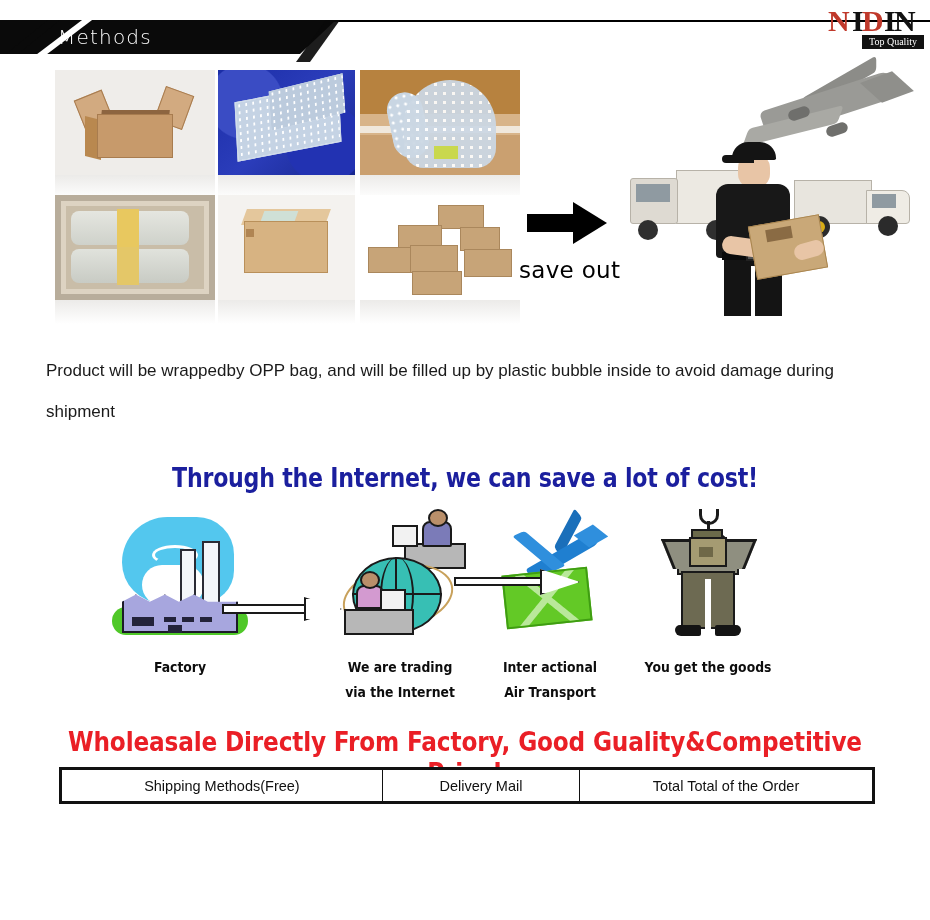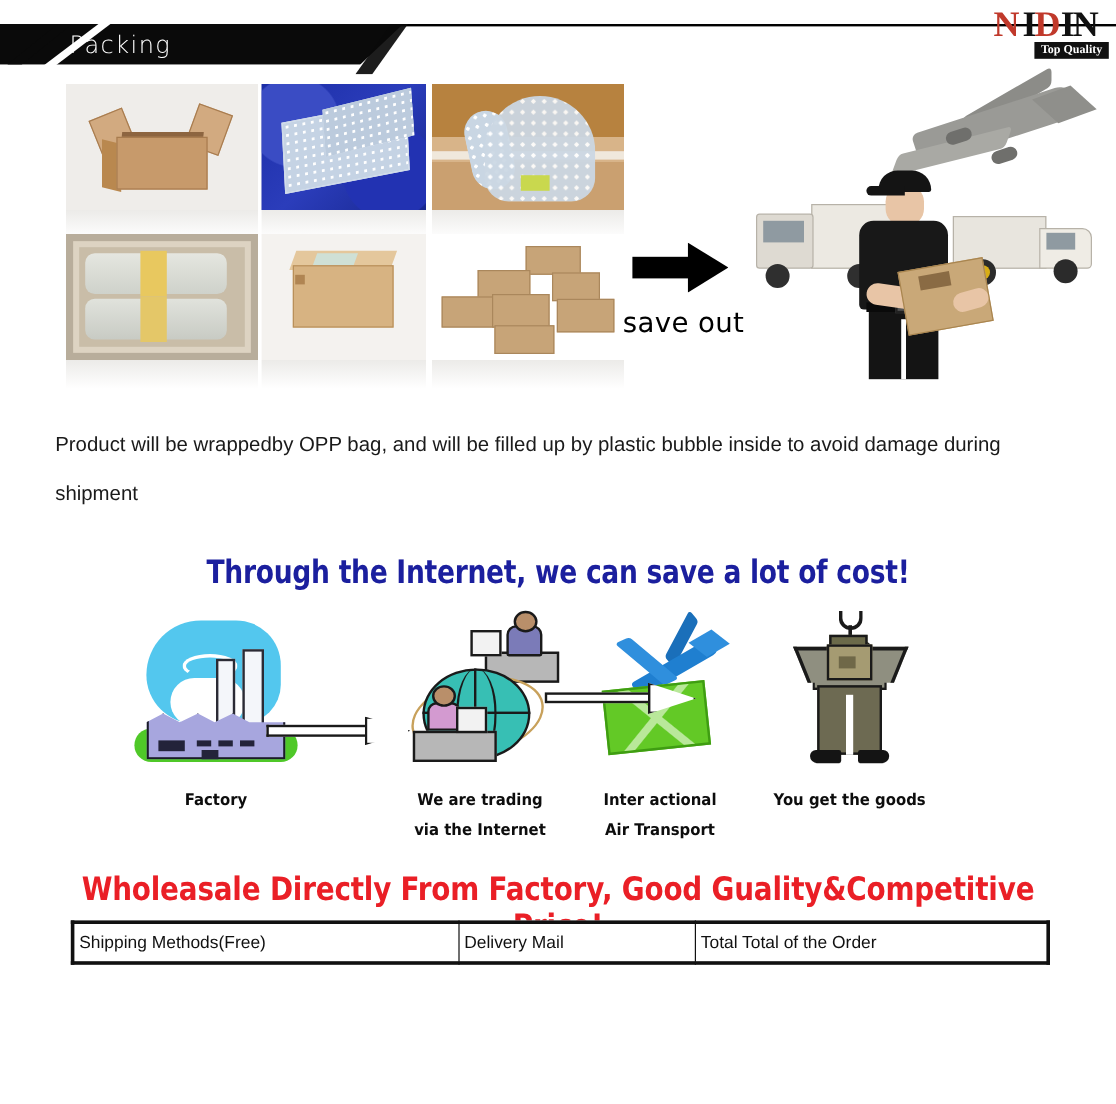--- a/index.html
+++ b/index.html
@@ -54,21 +54,21 @@
     letter-spacing:-1px; line-height:30px;
   }
   .logo-n1 { color:#c0392b; position:absolute; left:0;  top:0; }
   .logo-i  { color:#111;    position:absolute; left:24px; top:0; }
   .logo-d  { color:#c0392b; position:absolute; left:34px; top:0; }
   .logo-i2 { color:#111;    position:absolute; left:56px; top:0; }
   .logo-n2 { color:#111;    position:absolute; left:66px; top:0; }
   .logo-tag {
     position:absolute; left:34px; top:31px; width:62px; height:14px;
     background:#111; color:#fff; font-family:"Liberation Serif", serif;
-    font-weight:bold; font-size:10px; line-height:14px; text-align:center;
+    font-weight:normal; font-size:10px; line-height:14px; text-align:center;
   }
 
   
   .photos { position:absolute; left:0; top:62px; width:930px; height:250px; }
   .ph {
     position:absolute; background:#f3f1ee; overflow:hidden;
   }
   .ph-refl {
     position:absolute; left:0; bottom:-24px; width:100%; height:24px;
     background:linear-gradient(to bottom, rgba(220,218,214,.55), rgba(255,255,255,0));
@@ -362,38 +362,38 @@
     transform:scaleX(.86); transform-origin:center; letter-spacing:-.2px;
   }
 
   
   .ship-table {
     position:absolute; left:59px; top:767px; width:816px;
     border-collapse:collapse; border:3px solid #111;
     background:#fff;
   }
   .ship-table td {
-    border:1px solid #111; height:34px;
+    border:1px solid #111; text-align:center; height:34px;
     font-size:14.5px; font-family:"Liberation Sans", sans-serif; color:#111;
     padding:0 4px; white-space:nowrap;margin-left:20px;
   }
   .ship-table col.c1 { width:323px; }
   .ship-table col.c2 { width:198px; }
   .ship-table col.c3 { width:295px; }
 </style>
 </head>
 <body>
 
 <div class="header">
   <div class="header-rule"></div>
   <div class="header-bar"></div>
   <div class="header-bar-tail"></div>
   <div class="header-slash"></div>
   <div class="header-slash2"></div>
-  <div class="header-title">Packing</div>
+  <div class="header-title">Methods</div>
 </div>
 
 <div class="logo">
   <div class="logo-word">
     <span class="logo-n1">N</span>
     <span class="logo-i">I</span>
     <span class="logo-d">D</span>
     <span class="logo-i2">I</span>
     <span class="logo-n2">N</span>
   </div>

